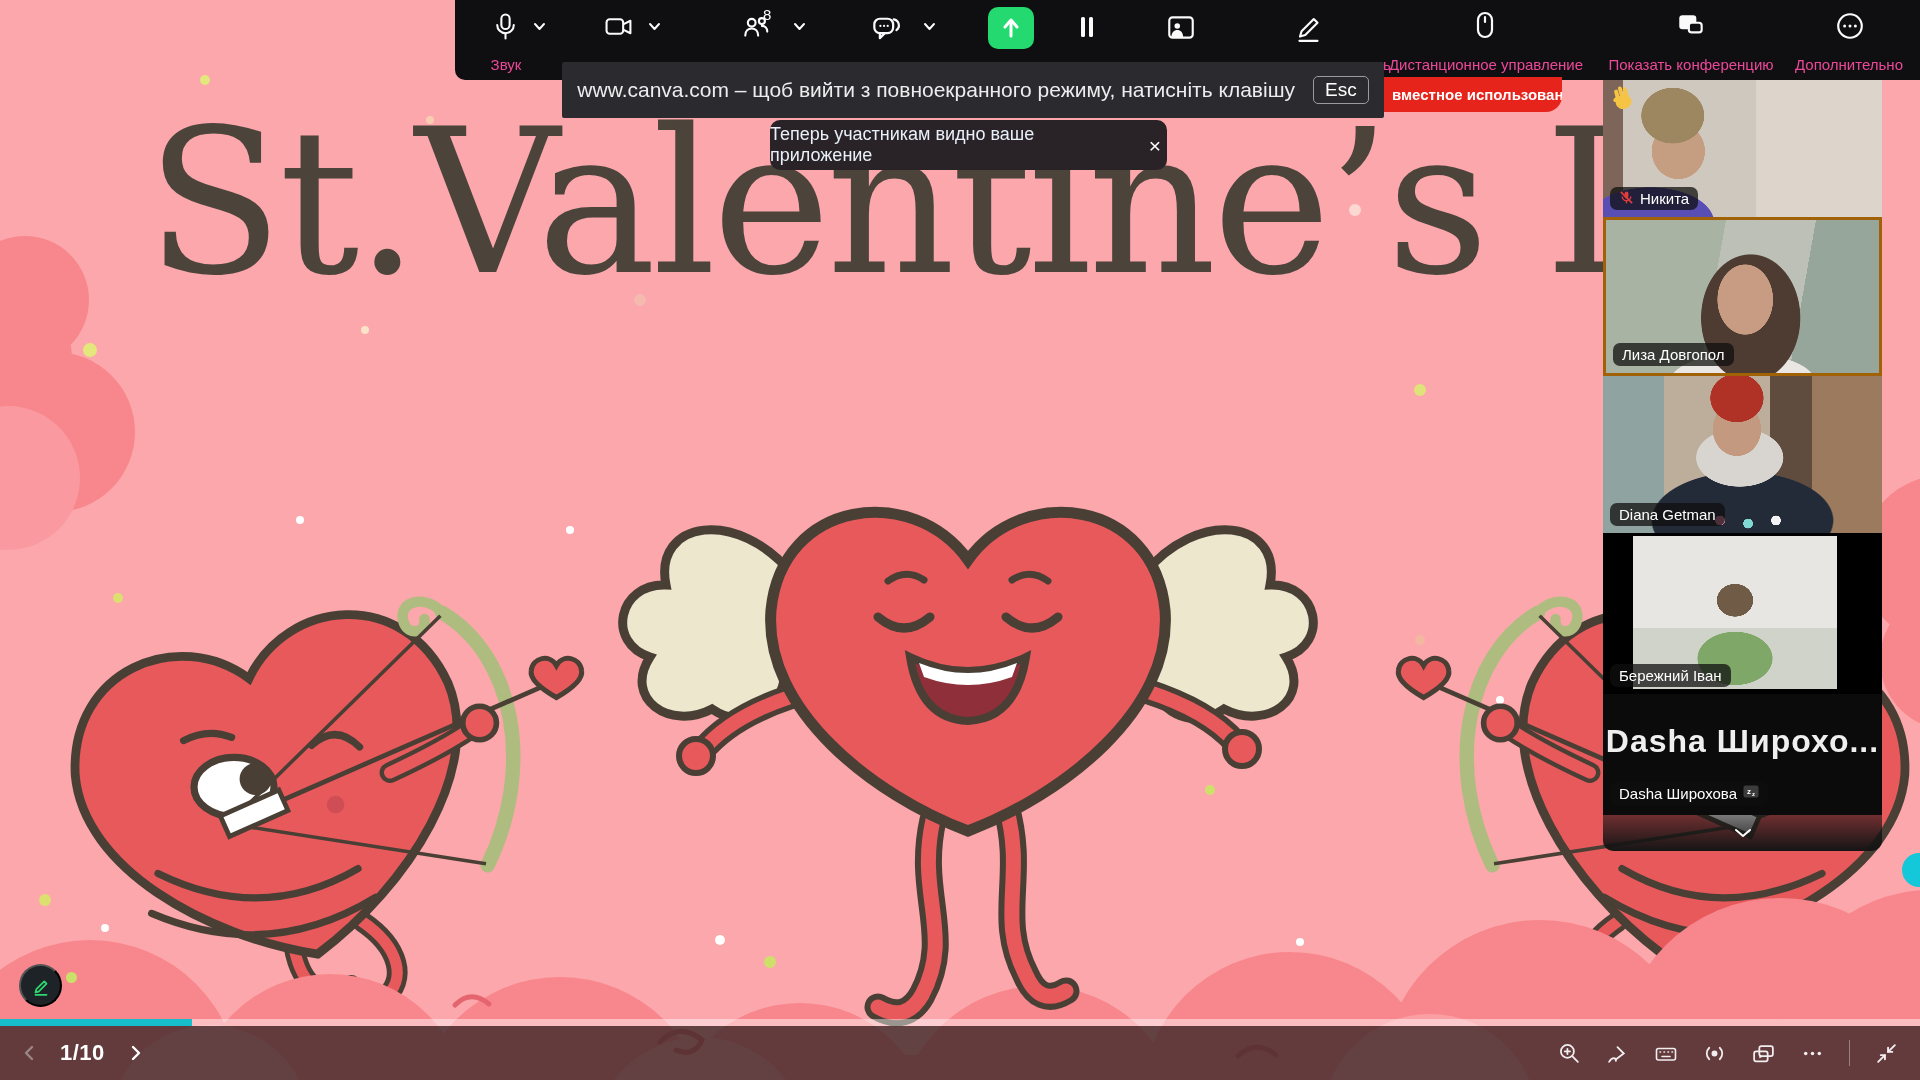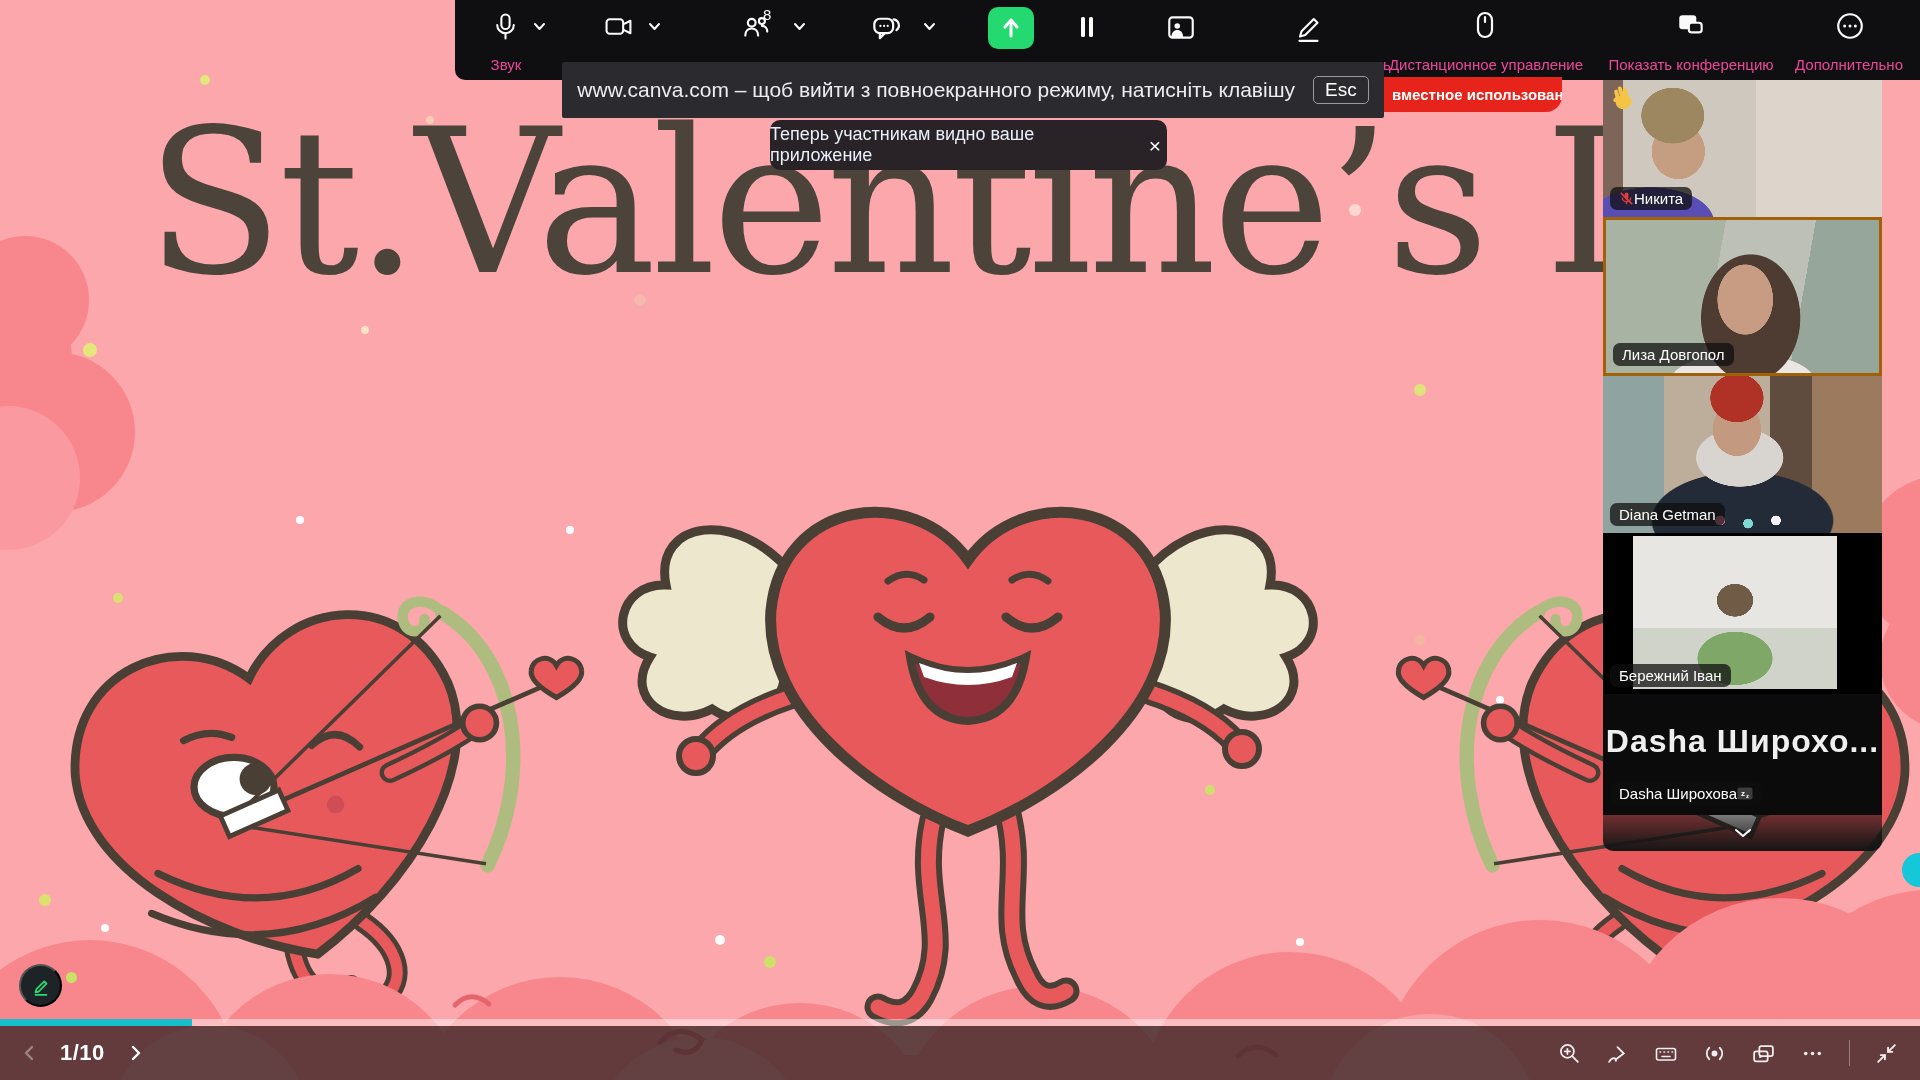--- a/index.html
+++ b/index.html
@@ -74,21 +74,21 @@
       radial-gradient(ellipse 44px 40px at 48% 14%, #b03126 60%, transparent 61%),
       radial-gradient(ellipse 40px 44px at 48% 34%, #c39a80 60%, transparent 61%),
       radial-gradient(ellipse 72px 48px at 49% 52%, #d8d4cf 60%, transparent 61%),
       radial-gradient(ellipse 150px 80px at 50% 92%, #232a38 60%, transparent 61%),
       linear-gradient(90deg,#8fa3a0 0 22%,#bdae9b 22% 60%,#5f4c3e 60% 75%,#9b7a5e 75% 100%);}
   .v4{left:30px;top:3px;width:204px;height:153px;position:absolute;background:
       radial-gradient(ellipse 30px 27px at 50% 42%, #6f5b46 60%, transparent 61%),
       radial-gradient(ellipse 62px 44px at 50% 80%, #7fa768 60%, transparent 61%),
       linear-gradient(180deg,#e8e6e2 0 60%,#cfd3c9 60% 100%);}
   .pill{position:absolute;left:7px;bottom:7px;background:rgba(15,15,15,.74);border-radius:7px;
-        padding:3px 9px;color:#fff;font-size:15px;display:flex;align-items:center;gap:0;z-index:2;white-space:nowrap;}
+        padding:3px 9px;color:#fff;font-size:15px;display:flex;gap:6px;z-index:2;white-space:nowrap;}
   .big-name{color:#efefef;font-weight:bold;font-size:32px;letter-spacing:1px;margin-bottom:26px;}
   .strip{position:relative;width:279px;height:36px;background:linear-gradient(180deg,rgba(12,12,12,.55),#151515);
          border-radius:0 0 10px 10px;display:flex;align-items:center;justify-content:center;}
   .reaction{position:absolute;left:6px;top:4px;z-index:2;}
 </style>
 </head>
 <body>
 
 <div class="screen">
 

